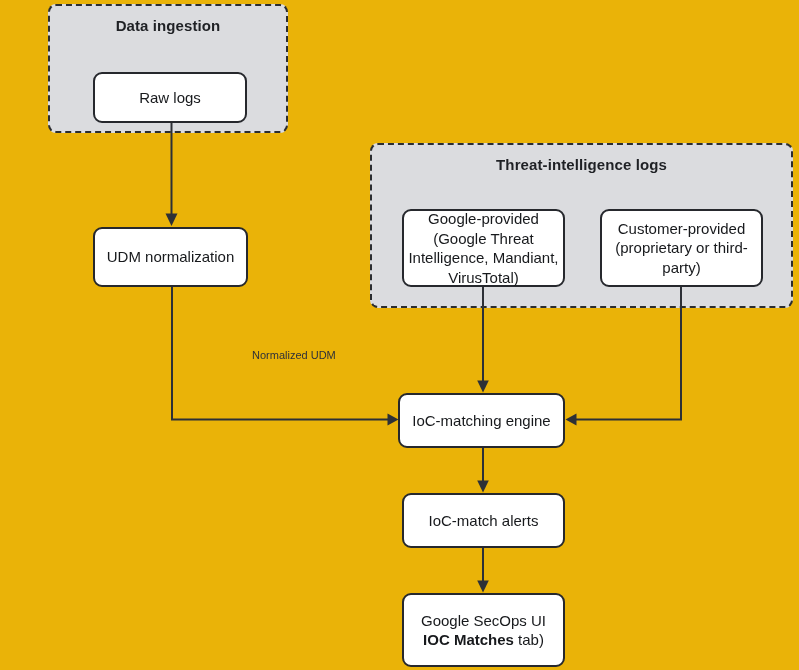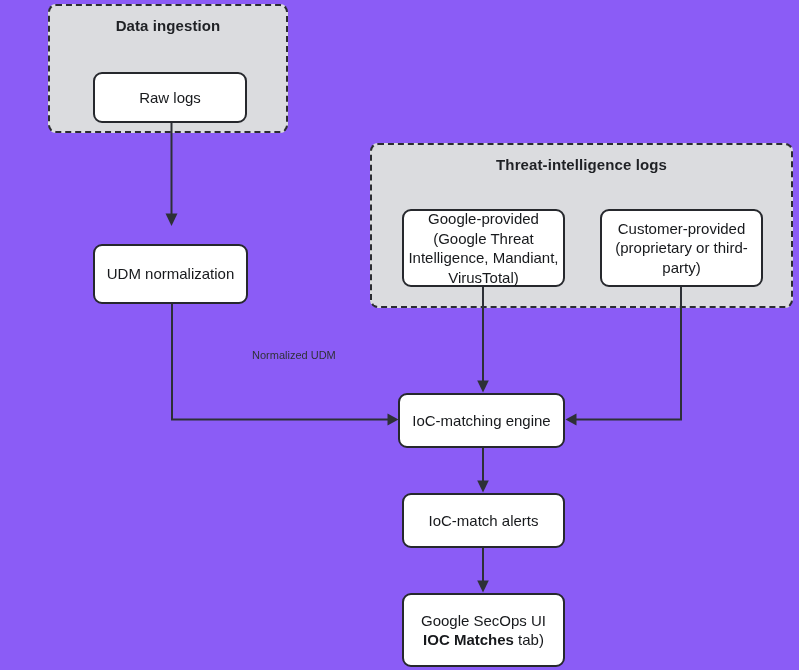--- a/index.html
+++ b/index.html
@@ -4,21 +4,21 @@
 <style>
   html, body {
     margin: 0;
     padding: 0;
     background: #000000;
   }
   .canvas {
     position: relative;
     width: 799px;
     height: 670px;
-    background: #8b5cf6;
+    background: #eab308;
     font-family: "Liberation Sans", "DejaVu Sans", sans-serif;
     overflow: hidden;
   }
   .group {
     position: absolute;
     background: #dbdcdf;
     border: 2px dashed #2b2d31;
     border-radius: 8px;
     box-sizing: border-box;
   }
@@ -53,21 +53,21 @@
     justify-content: center;
     text-align: center;
     font-size: 15px;
     line-height: 1.3;
     color: #17191c;
   }
   .node .lines { white-space: pre-line; }
   .node b { font-weight: 700; }
 
   .node-raw-logs     { left: 93px;  top: 72px;  width: 154px; height: 51px; }
-  .node-udm          { left: 93px;  top: 244px; width: 155px; height: 60px; }
+  .node-udm          { left: 93px;  top: 227px; width: 155px; height: 60px; }
   .node-google       { left: 402px; top: 209px; width: 163px; height: 78px; }
   .node-customer     { left: 600px; top: 209px; width: 163px; height: 78px; }
   .node-engine       { left: 398px; top: 393px; width: 167px; height: 55px; align-items: center; }
   .node-alerts       { left: 402px; top: 493px; width: 163px; height: 55px; }
   .node-secops       { left: 402px; top: 593px; width: 163px; height: 74px; }
 
   .edge-label {
     position: absolute;
     left: 252px;
     top: 349px;

